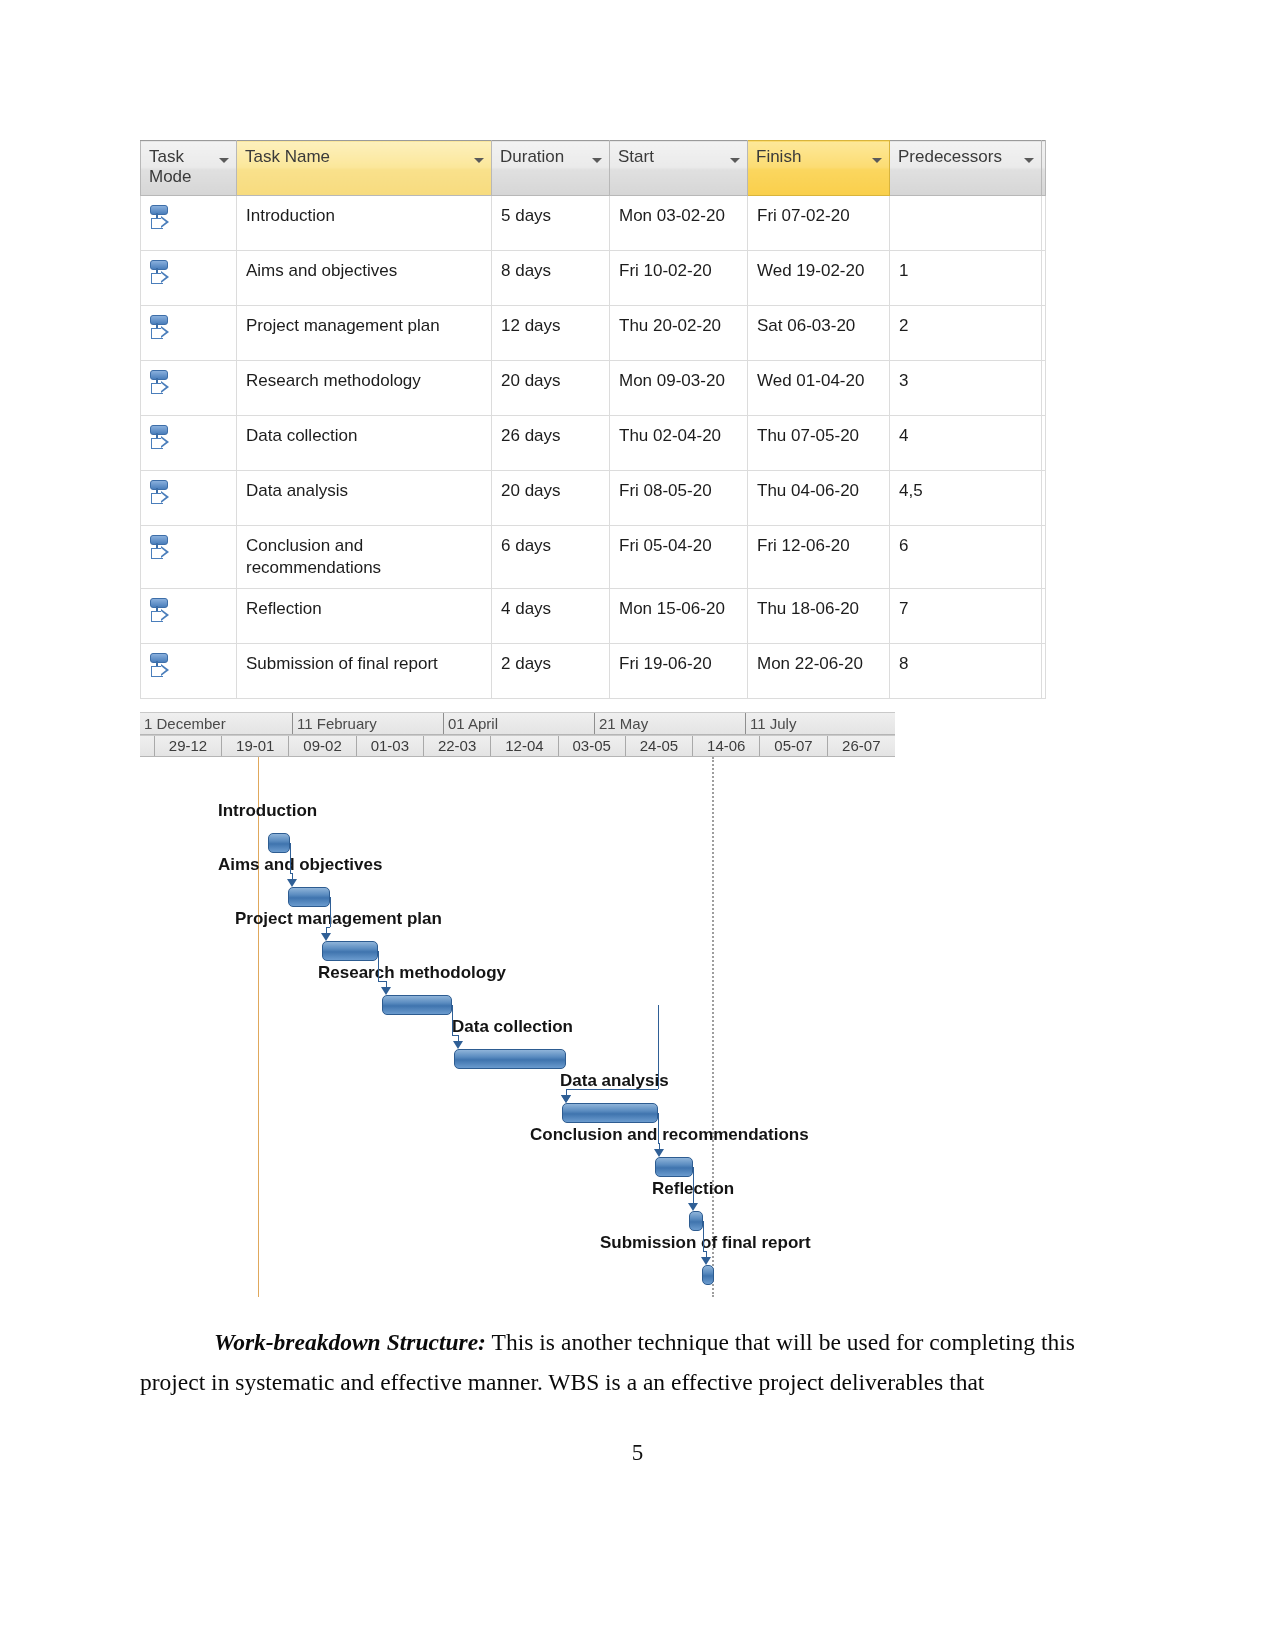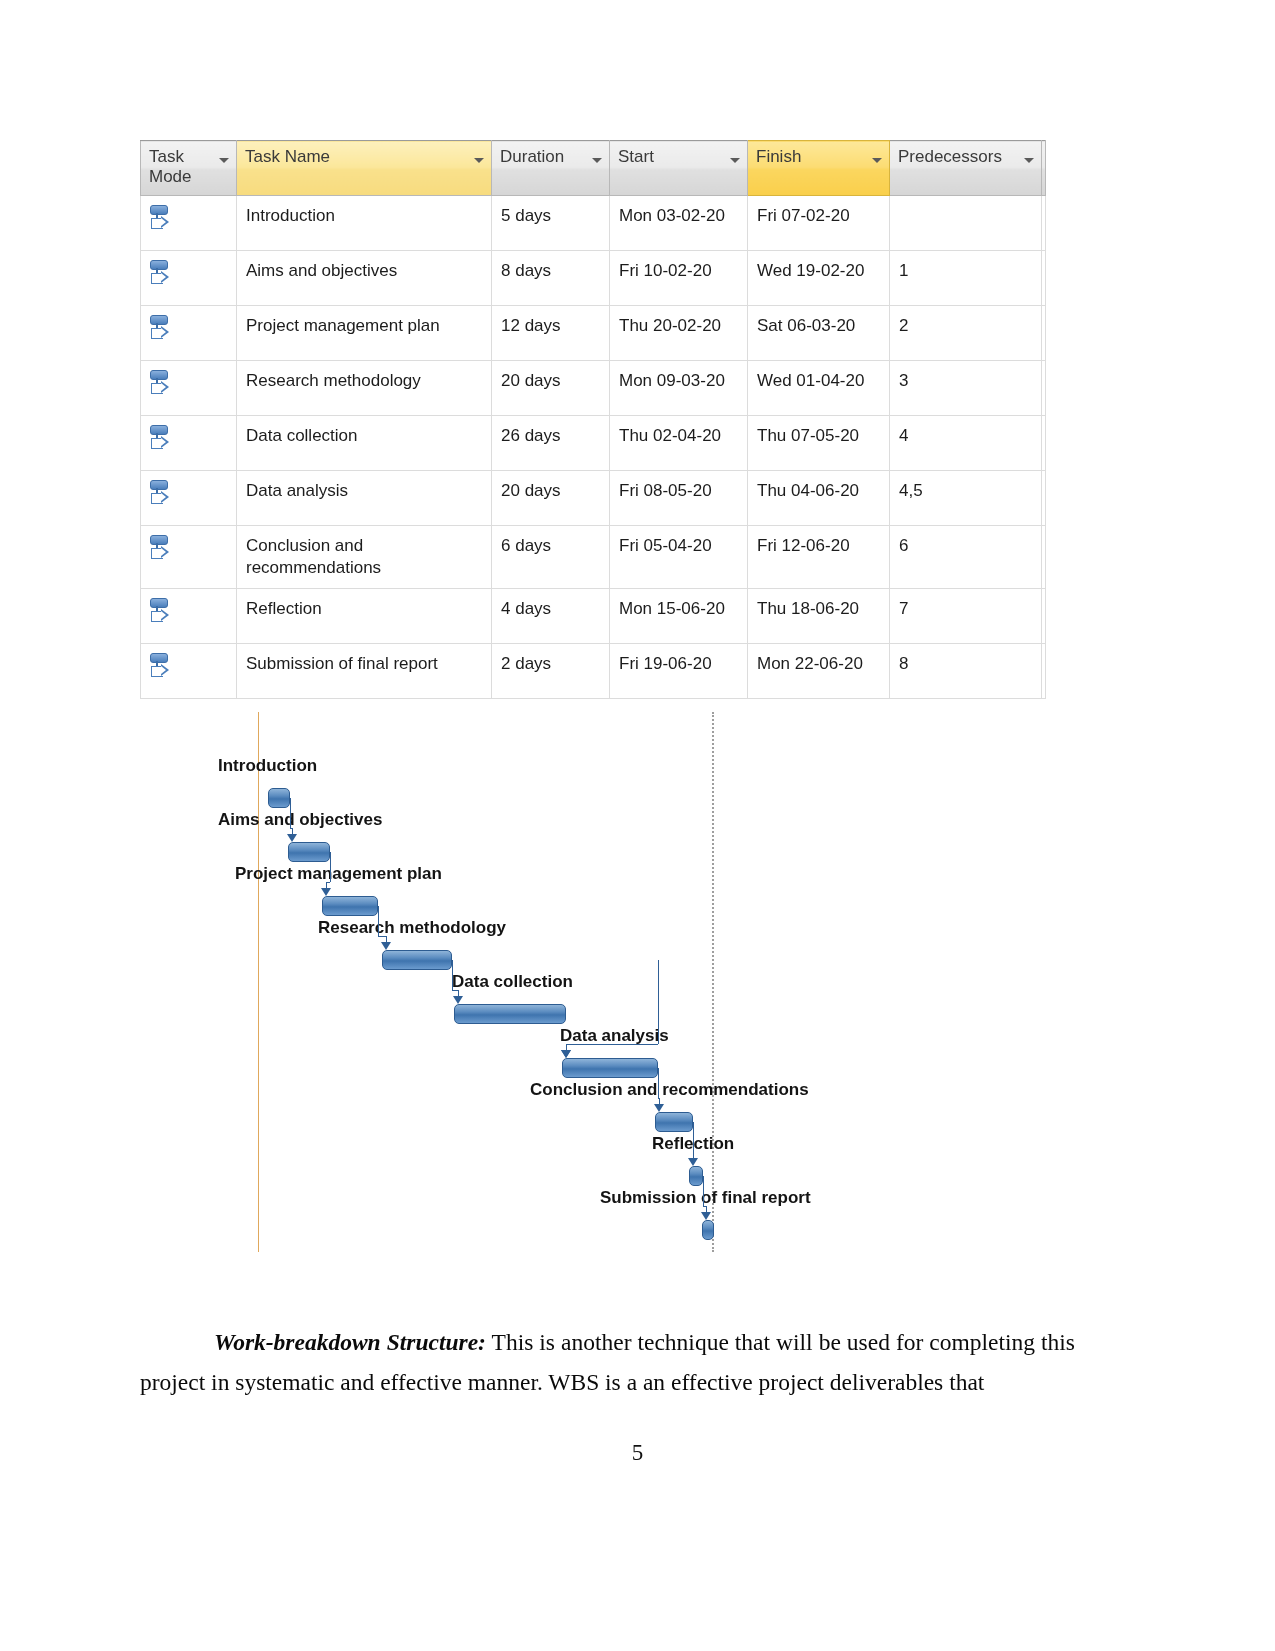--- a/index.html
+++ b/index.html
@@ -413,21 +413,42 @@
           <td class=" cell-sel">Mon 22-06-20</td>
           <td>8</td>
           <td class="cell-extra"></td>
         </tr>
       </tbody>
   </table>
 </div>
 
 <div class="gantt">
 
-
+  <div class="tl-months">
+    <div style="width:152px">1 December</div>
+    <div style="width:151px">11 February</div>
+    <div style="width:151px">01 April</div>
+    <div style="width:151px">21 May</div>
+    <div style="width:150px">11 July</div>
+  </div>
+
+  <div class="tl-days">
+    <div style="width:14px"></div>
+    <div style="width:68px">29-12</div>
+    <div style="width:68px">19-01</div>
+    <div style="width:68px">09-02</div>
+    <div style="width:68px">01-03</div>
+    <div style="width:68px">22-03</div>
+    <div style="width:68px">12-04</div>
+    <div style="width:68px">03-05</div>
+    <div style="width:68px">24-05</div>
+    <div style="width:68px">14-06</div>
+    <div style="width:68px">05-07</div>
+    <div style="width:69px">26-07</div>
+  </div>
 
   <div class="gantt-body">
     <div class="statusline" style="left:118px"></div>
     <div class="todayline" style="left:572px"></div>
 
     <div id="bars-layer">
         <div class="glabel" style="left: 78px; top: 44px;">Introduction</div>
         <div class="gbar" title="Introduction  Mon 03-02-20 → Fri 07-02-20" style="left: 128px; top: 76px; width: 22px;"></div>
         <div class="glabel" style="left: 78px; top: 98px;">Aims and objectives</div>
         <div class="gbar" title="Aims and objectives  Mon 10-02-20 → Wed 19-02-20" style="left: 148px; top: 130px; width: 42px;"></div>

